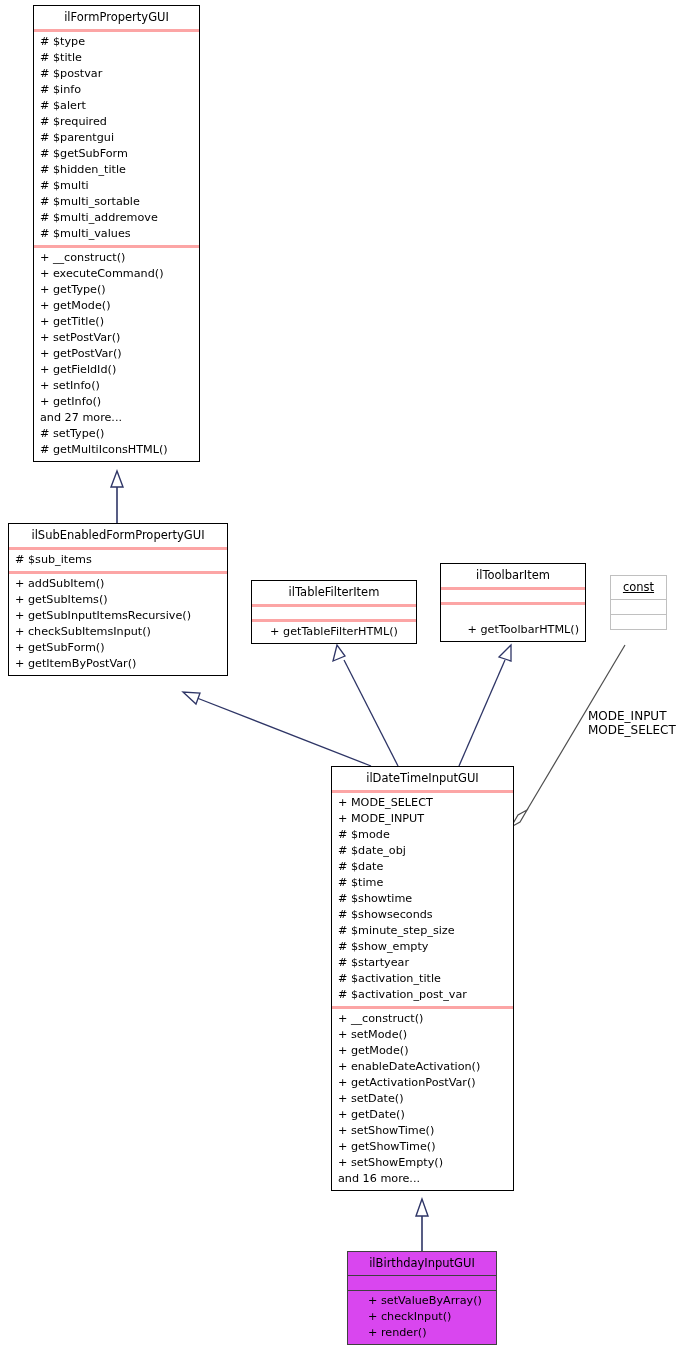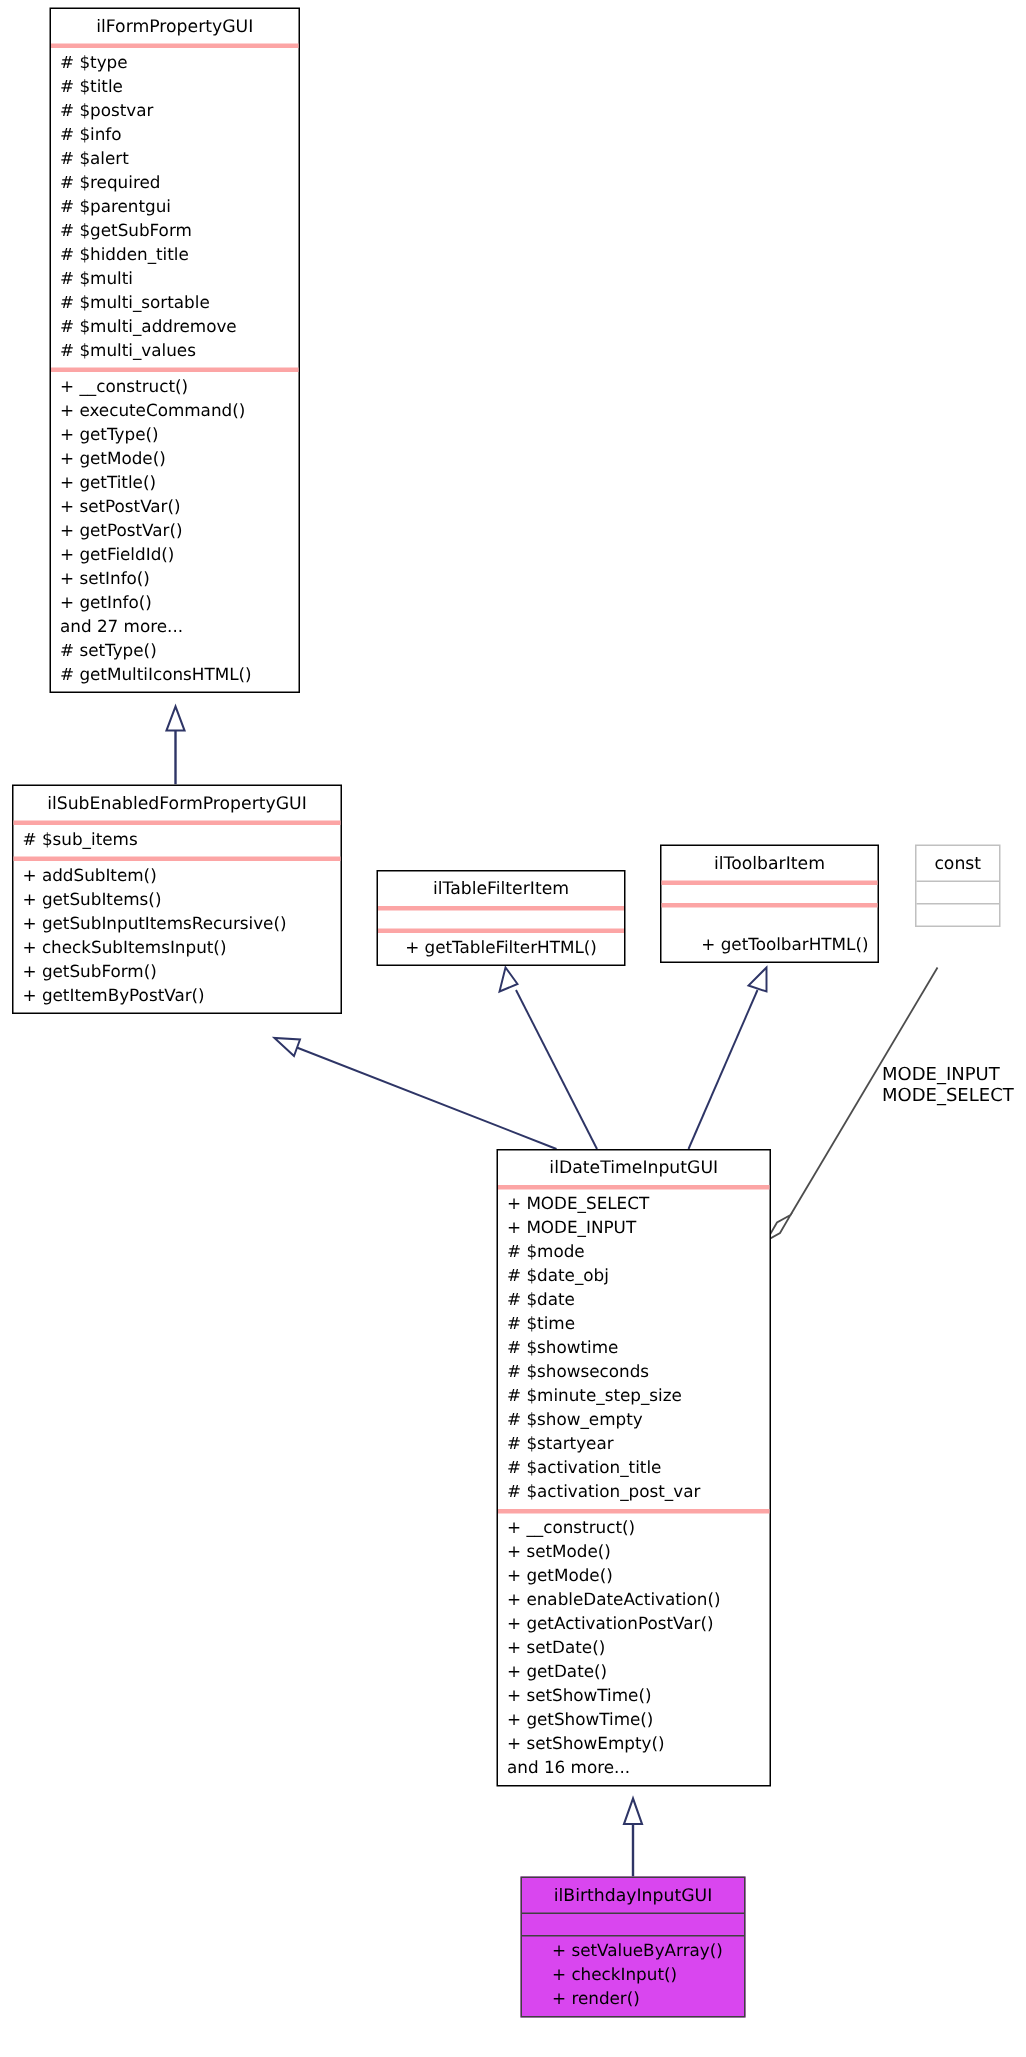--- a/index.html
+++ b/index.html
@@ -201,21 +201,21 @@
     <div class="compartment empty-compartment">
       <ul class="memberlist"></ul>
     </div>
     <div class="compartment">
       <ul class="memberlist" style="text-align:right;margin-top:15px;">
           <li>+ getToolbarHTML()</li>
         </ul>
     </div>
   </div>
 
-  <div class="node faint" style="left:610px; top:563px; width:57px;">
+  <div class="node faint" style="left:610px; top:575px; width:57px;text-decoration:underline;">
     <div class="compartment title">const</div>
     <div class="compartment empty-compartment">
       <ul class="memberlist"></ul>
     </div>
     <div class="compartment empty-compartment">
       <ul class="memberlist"></ul>
     </div>
   </div>
 
   <div class="edge-label" style="left:588px; top:709px;">

